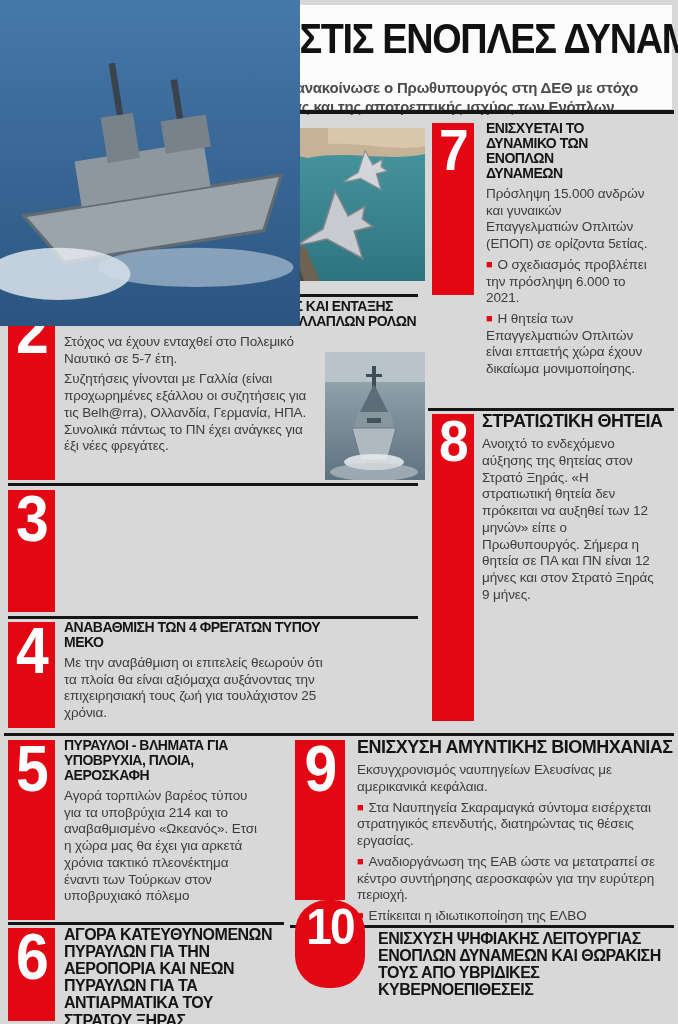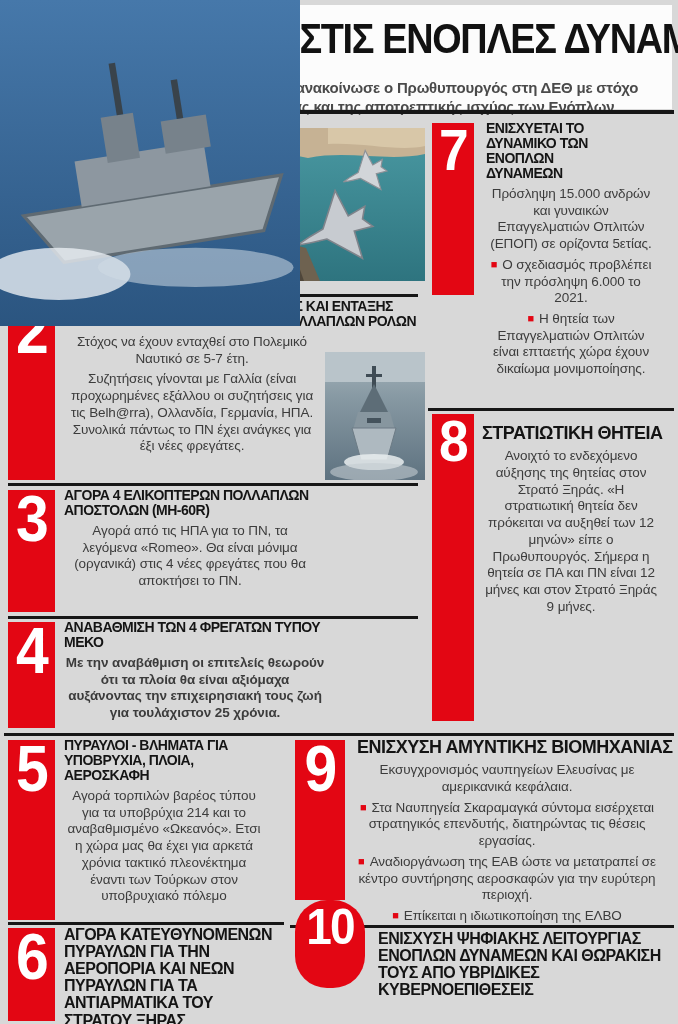--- a/index.html
+++ b/index.html
@@ -32,21 +32,21 @@
   .numblock{background:var(--red);color:#fff;text-align:center;}
   .numblock .num{display:block;font-weight:900;line-height:.92;letter-spacing:-2px;
                  transform:scaleX(.92);transform-origin:center top;}
   .n-big .num{font-size:64px;}
   .n-mid .num{font-size:58px;}
   .n-ten .num{font-size:50px;padding-top:4px;}
 
   
   h2.head{margin:0 0 5px 0;color:#141414;font-weight:800;font-size:14px;
           line-height:1.07;letter-spacing:-0.5px;}
-  .txt p{margin:0 16px 4px 0;color:var(--body);font-size:13.5px;line-height:1.24;letter-spacing:-0.1px;text-align:center;}
+  .txt p{margin:0 16px 4px 0;color:var(--body);font-size:13.5px;line-height:1.24;letter-spacing:-0.1px;}
   .txt p.b::before{content:"■";color:var(--red);font-size:11px;margin-right:5px;position:relative;top:-1px;}
 
   
   .s1-num{left:8px;top:123px;width:47px;height:168px;}
   .s1-txt{left:64px;top:121px;width:202px;}
   .s1-photo{left:268px;top:128px;width:157px;height:153px;}
   .d12{left:8px;top:294px;width:410px;}
 
   .s2-num{left:8px;top:302px;width:47px;height:178px;}
   .s2-txt{left:64px;top:299px;width:358px;}
@@ -54,39 +54,39 @@
   .s2-photo{left:325px;top:352px;width:100px;height:128px;}
   .d23{left:8px;top:483px;width:410px;}
 
   .s3-num{left:8px;top:490px;width:47px;height:122px;}
   .s3-txt{left:64px;top:488px;width:250px;}
   .s3-txt p{width:252px;}
   .d34{left:8px;top:616px;width:410px;}
 
   .s4-num{left:8px;top:622px;width:47px;height:106px;}
   .s4-txt{left:64px;top:620px;width:268px;}
-  .s4-txt p{width:262px;font-weight:bold;}
+  .s4-txt p{width:262px;}
   .dmid{left:4px;top:733px;width:670px;}
 
   .s5-num{left:8px;top:740px;width:47px;height:180px;}
   .s5-txt{left:64px;top:738px;width:216px;}
   .d56{left:8px;top:922px;width:276px;}
 
   .s6-num{left:8px;top:928px;width:47px;height:93px;}
   .s6-txt{left:64px;top:926px;width:220px;}
   .s6-txt h2{font-size:16px;}
 
   .s7-num{left:432px;top:123px;width:42px;height:172px;}
   .s7-txt{left:486px;top:121px;width:186px;}
   .s7-txt h2{width:140px;}
 
   .d78{left:428px;top:408px;width:246px;}
   .s8-num{left:432px;top:414px;width:42px;height:307px;}
   .s8-txt{left:482px;top:412px;width:194px;}
-  .s8-txt h2{font-size:18px;margin-top:12px;}
+  .s8-txt h2{font-size:18px;}
 
   .s9-num{left:295px;top:740px;width:50px;height:160px;}
   .s9-txt{left:357px;top:738px;width:316px;}
   .s9-txt h2{font-size:18px;}
   .d910{left:290px;top:925px;width:384px;}
 
   .s10-num{left:295px;top:900px;width:70px;height:88px;border-radius:32px;}
   .s10-txt{left:378px;top:930px;width:294px;}
   .s10-txt h2{font-size:16px;}
 
@@ -163,24 +163,20 @@
       <polygon points="27,76 71,76 62,108 36,108" fill="#aeb9c0" stroke="#6c7b85" stroke-width="1"></polygon>
       <rect x="42" y="66" width="14" height="5" fill="#44525c"></rect>
       <ellipse cx="49" cy="110" rx="30" ry="8" fill="#e9edef" opacity="0.85"></ellipse>
       <ellipse cx="49" cy="120" rx="44" ry="9" fill="#c3ccd1" opacity="0.6"></ellipse>
     </svg>
   </figure>
   <div class="abs divider d23"></div>
 
   <div class="abs numblock n-big s3-num">
     <span class="num">3</span>
-  </div>
-  <div class="abs txt s3-txt">
-    <h2 class="head">ΑΓΟΡΑ 4 ΕΛΙΚΟΠΤΕΡΩΝ ΠΟΛΛΑΠΛΩΝ ΑΠΟΣΤΟΛΩΝ (ΜΗ-60R)</h2>
-    <p>Αγορά από τις ΗΠΑ για το ΠΝ, τα λεγόμενα «Romeo». Θα είναι μόνιμα (οργανικά) στις 4 νέες φρεγάτες που θα αποκτήσει το ΠΝ.</p>
   </div>
   <figure class="abs s3-photo">
     <svg viewBox="0 0 105 113" preserveAspectRatio="none">
       <defs>
         <linearGradient id="sea3" x1="0" y1="0" x2="0" y2="1">
           <stop offset="0" stop-color="#6592bd"></stop>
             <stop offset="1" stop-color="#2f5d8e"></stop>
         </linearGradient>
       </defs>
       <rect width="105" height="113" fill="url(#sea3)"></rect>

